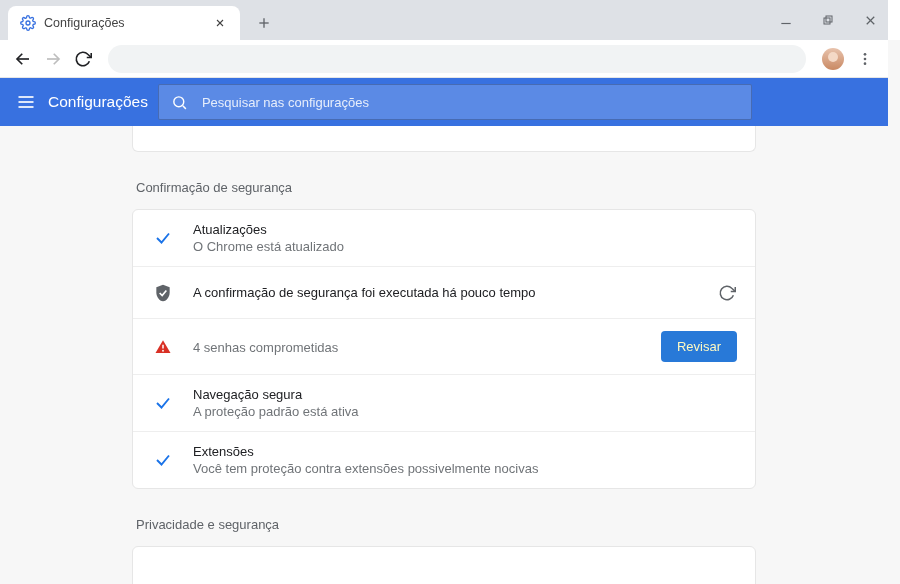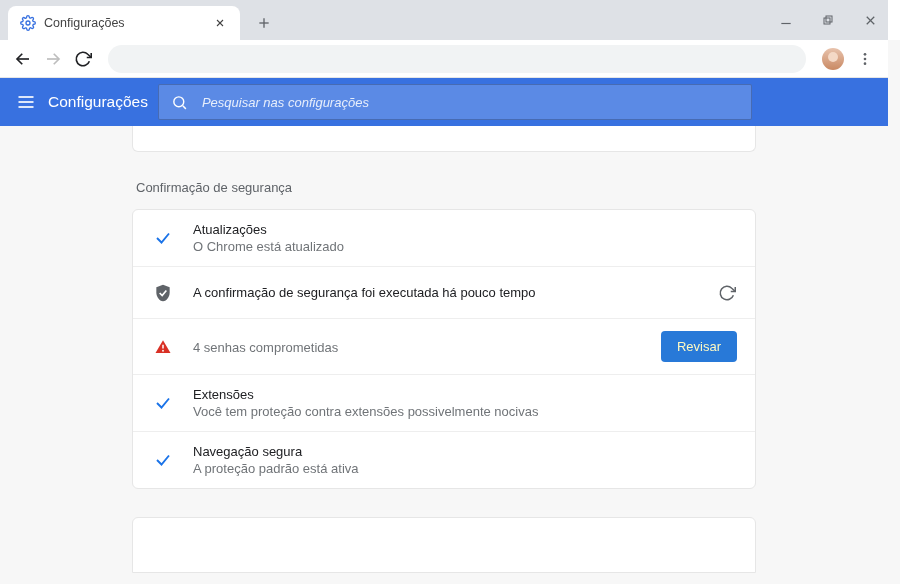--- a/index.html
+++ b/index.html
@@ -24,21 +24,21 @@
     .avatar { width: 22px; height: 22px; border-radius: 50%; background: linear-gradient(180deg, #e8c3ad 0%, #c98963 100%); margin: 0 6px; position:relative; overflow:hidden; }
     .avatar::after { content:''; position:absolute; left:6px; top:4px; width:10px; height:10px; border-radius:50%; background:#f4d9c6; }
     .dots-icon { width: 30px; height: 30px; display:flex; align-items:center; justify-content:center; color:#5f6368; }
     
     
     .settings-header { height: 48px; background: #3871e0; display: flex; align-items: center; padding: 0 14px; }
     .hamburger { color:#fff; width: 24px; height:24px; display:flex; align-items:center; justify-content:center; }
     .settings-title { color:#fff; font-size: 15.5px; margin-left: 10px; }
     .search-box { flex:0 0 594px; max-width: 594px; width:594px; margin-left: 10px; height: 36px; background: rgba(255,255,255,0.18); border: 1px solid rgba(0,0,0,0.22); border-radius: 2px; display: flex; align-items: center; padding: 0 12px; }
     .search-box svg { color:#fff; }
-    .search-input { background: transparent; border: none; color:#0f172a; margin-left: 14px; font-size: 13px; flex:1; outline:none;font-style:italic; }
+    .search-input { background: transparent; border: none; color:#0f172a; margin-left: 14px; font-size: 13px; flex:1; outline:none; }
     .search-input::placeholder { color: rgba(255,255,255,0.85); }
     
     
     .content { flex: 1; height: calc(584px - 40px - 38px - 48px); background: #f7f7f7; overflow-y: auto; padding: 0; }
     .content-inner { width: 624px; margin: 0 auto; }
     .stub-card { height: 26px; background:#fff; border:1px solid #e6e6e6; border-top:none; border-radius: 0 0 6px 6px; margin-bottom: 28px; }
     
     .section-title { font-size: 13px; color: #5f6368; margin: 12px 0 14px 4px; }
     .card { background:#fff; border:1px solid #e6e6e6; border-radius: 6px; overflow:hidden; margin-bottom: 28px; }
     .row { display:flex; align-items:center; min-height: 52px; padding: 12px 18px; border-top: 1px solid #eee; }
@@ -207,38 +207,39 @@
           </div>
         </div>
 
         <div class="row">
           <div class="row-icon">
             <svg width="18" height="18" viewBox="0 0 24 24" fill="none" stroke="#1a73e8" stroke-width="2.5">
                 <polyline points="4 12 10 18 20 6"></polyline>
               </svg>
           </div>
           <div class="row-body">
+            <div class="row-title">Navegação segura</div>
+            <div class="row-sub">A proteção padrão está ativa</div>
+          </div>
+        </div>
+
+        <div class="row">
+          <div class="row-icon">
+            <svg width="18" height="18" viewBox="0 0 24 24" fill="none" stroke="#1a73e8" stroke-width="2.5">
+                <polyline points="4 12 10 18 20 6"></polyline>
+              </svg>
+          </div>
+          <div class="row-body">
             <div class="row-title">Extensões</div>
             <div class="row-sub">Você tem proteção contra extensões possivelmente nocivas</div>
           </div>
         </div>
-
-        <div class="row">
-          <div class="row-icon">
-            <svg width="18" height="18" viewBox="0 0 24 24" fill="none" stroke="#1a73e8" stroke-width="2.5">
-                <polyline points="4 12 10 18 20 6"></polyline>
-              </svg>
-          </div>
-          <div class="row-body">
-            <div class="row-title">Navegação segura</div>
-            <div class="row-sub">A proteção padrão está ativa</div>
-          </div>
-        </div>
-      </div>
-
+      </div>
+
+      <div class="section-title">Privacidade e segurança</div>
       <div class="card-empty"></div>
     </div>
   </div>
 </div>
 
 <div class="scroll-gutter">
     <div class="scroll-track"></div>
   </div>
 
 </body></html>

